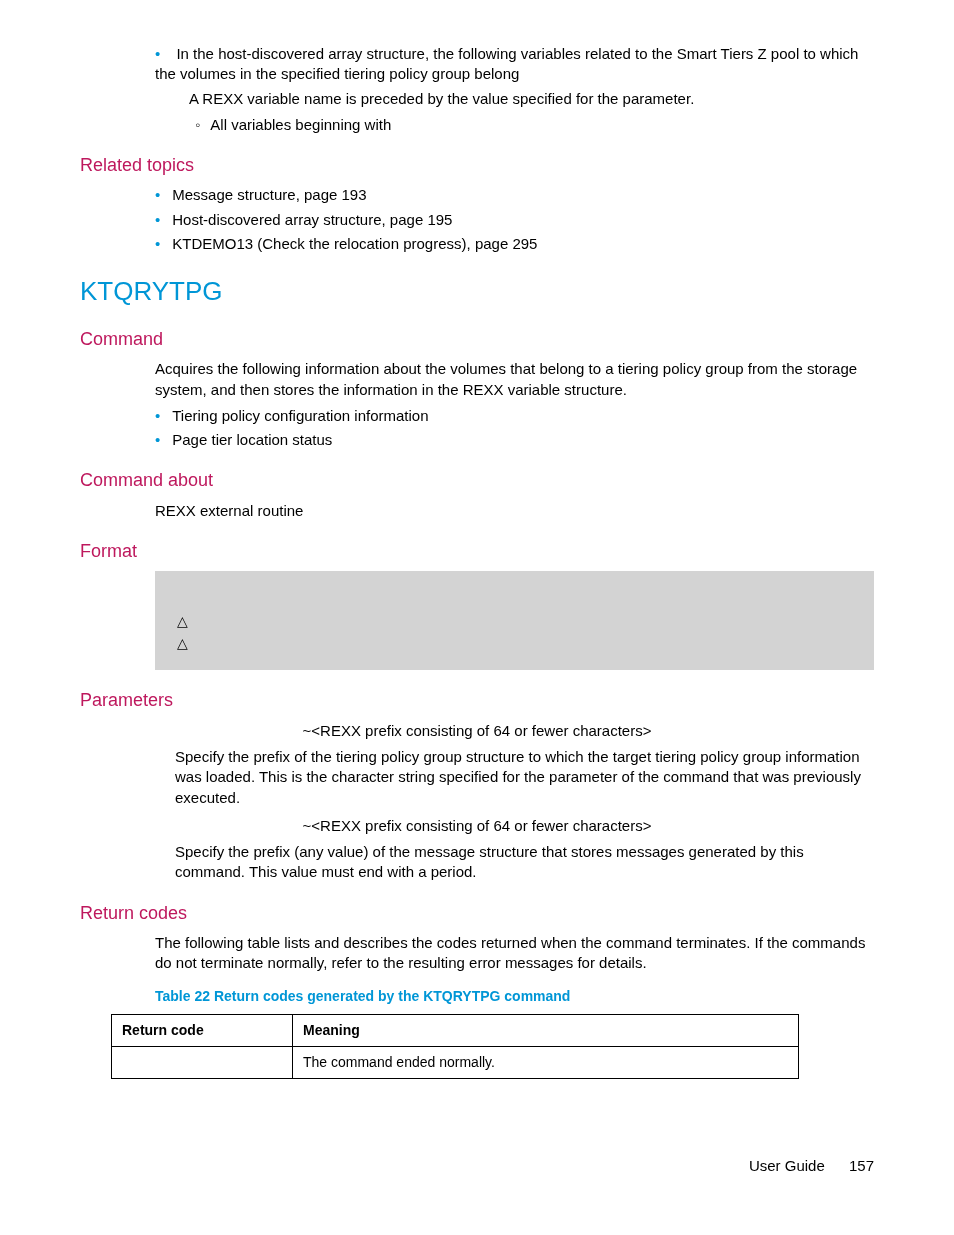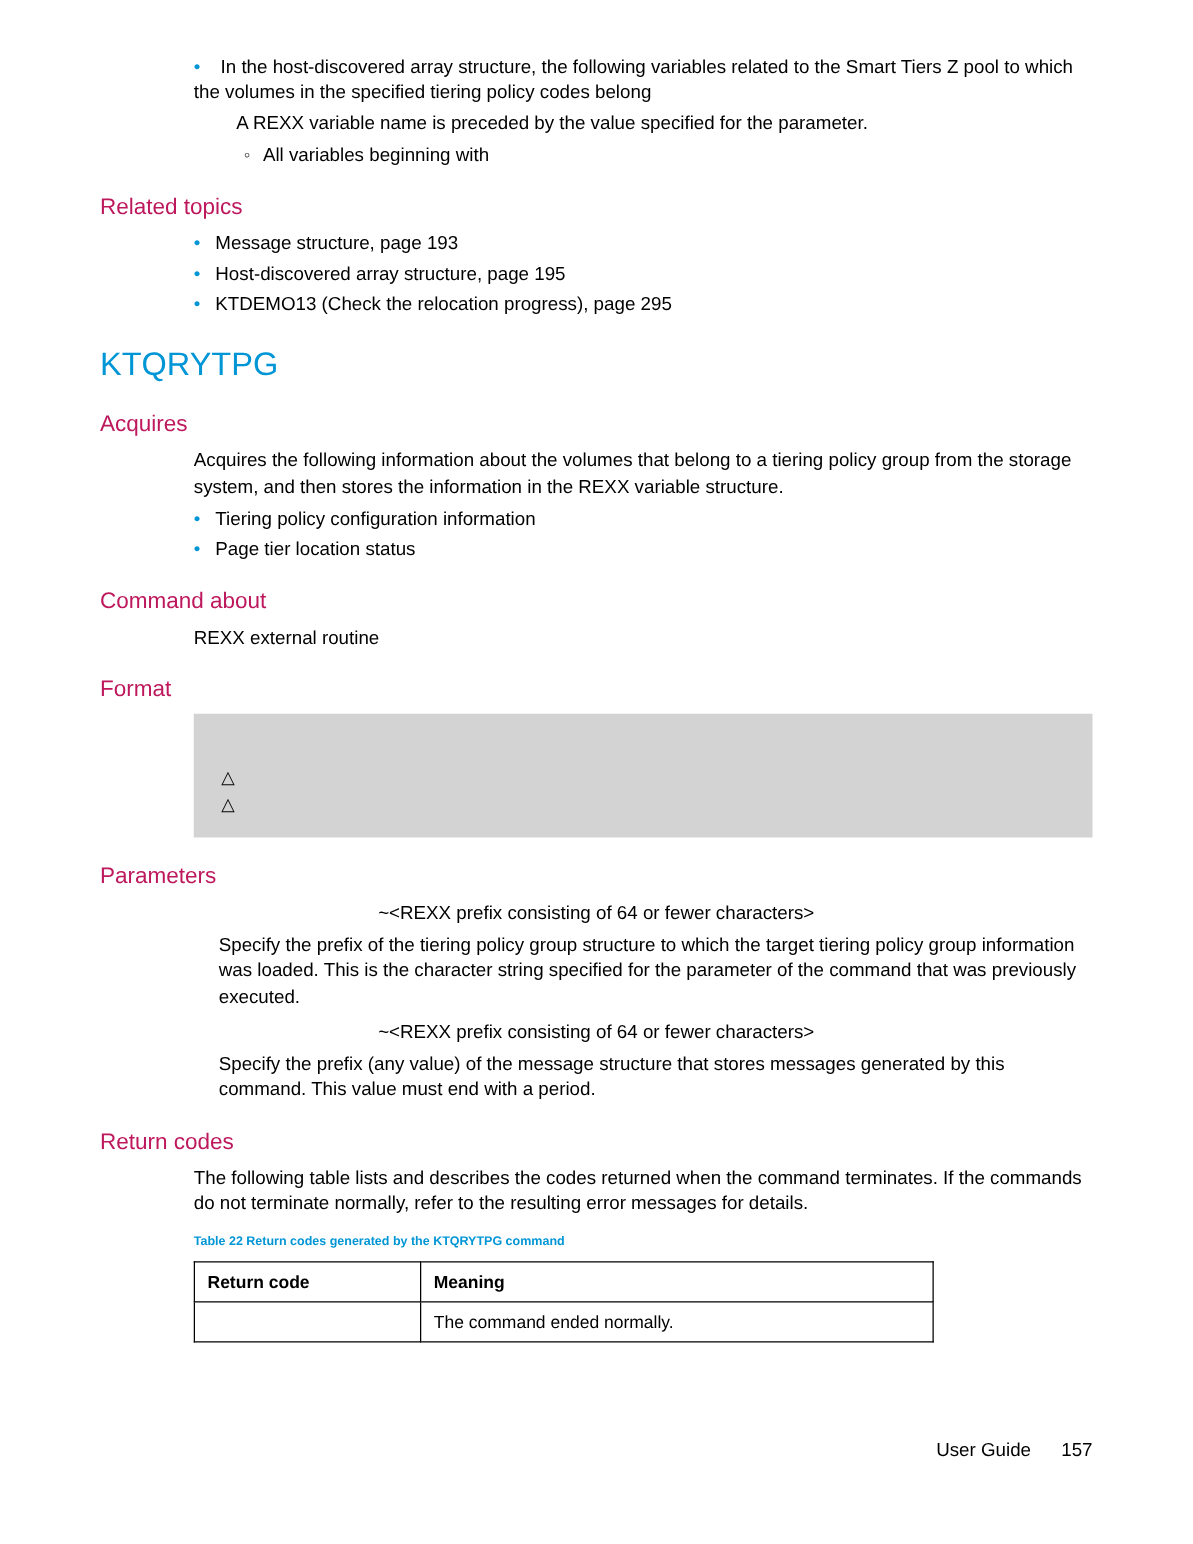--- a/index.html
+++ b/index.html
@@ -56,26 +56,26 @@
     padding: 16px 22px;
     font-family: Arial, sans-serif;
     font-size: 14px;
     line-height: 1.6;
     white-space: pre-wrap;
   }
   .table-caption {
     color: #0096D6;
     font-weight: bold;
     margin: 14px 0 8px 75px;
-    font-size: 10px;
+    font-size: 14px;
   }
   table.codes {
     border-collapse: collapse;
-    margin-left: 75px;
-    width: 592px;
+    margin-left: 31px;
+    width: 688px;
   }
   table.codes th, table.codes td {
     border: 1px solid #000;
     padding: 6px 10px;
     text-align: left;
     font-size: 14px;
   }
   table.codes th {
     font-weight: bold;
   }
@@ -94,40 +94,40 @@
     margin-left: 34px;
     display: block;
     margin-top: 4px;
   }
 </style>
 </head>
 <body>
 
 <ul class="bullets">
   <li>
-    <span>In the host-discovered array structure, the following variables related to the Smart Tiers Z pool to which the volumes in the specified tiering policy codes belong</span>
+    <span>In the host-discovered array structure, the following variables related to the Smart Tiers Z pool to which the volumes in the specified tiering policy group belong</span>
     <span class="li-continue">
       <span>A REXX variable name is preceded by the value specified for the </span><span> parameter.</span>
     </span>
     <ul class="sub">
       <li><span>All variables beginning with </span></li>
     </ul>
   </li>
 </ul>
 
 <div class="h2">Related topics</div>
 <ul class="bullets">
   <li><a class="link">Message structure</a><span>, page 193</span></li>
   <li><a class="link">Host-discovered array structure</a><span>, page 195</span></li>
   <li><a class="link">KTDEMO13 (Check the relocation progress)</a><span>, page 295</span></li>
 </ul>
 
 <div class="h1">KTQRYTPG</div>
 
-<div class="h2">Acquires</div>
+<div class="h2">Command</div>
 <p class="indent-text">Acquires the following information about the volumes that belong to a tiering policy group from the storage system, and then stores the information in the REXX variable structure.</p>
 <ul class="bullets">
   <li>Tiering policy configuration information</li>
   <li>Page tier location status</li>
 </ul>
 
 <div class="h2">Command about</div>
 <p class="indent-text">REXX external routine</p>
 
 <div class="h2">Format</div>

